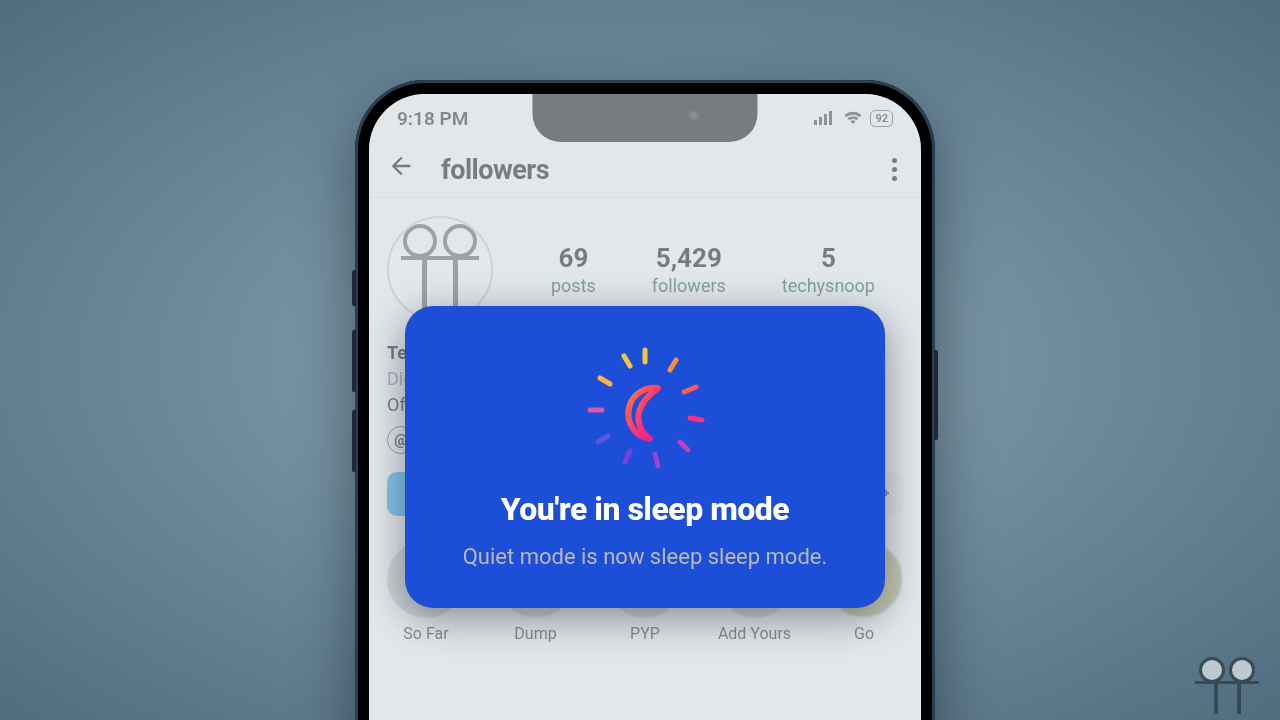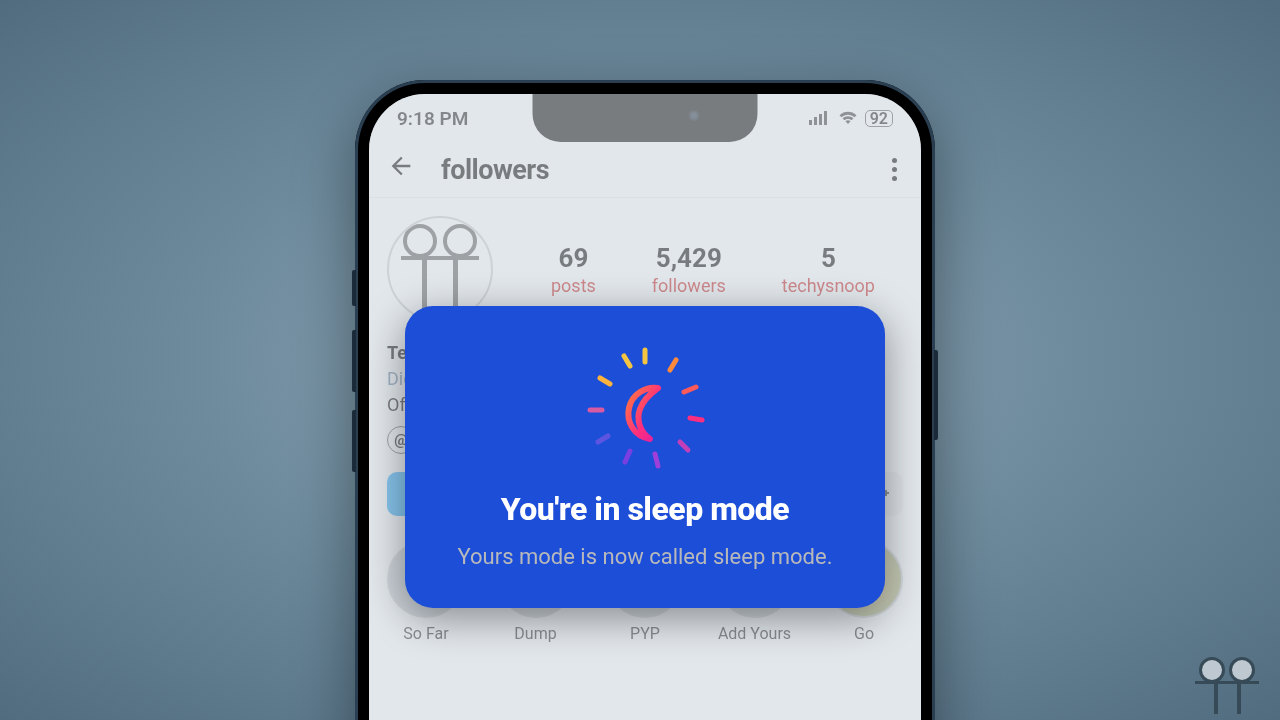--- a/index.html
+++ b/index.html
@@ -74,21 +74,21 @@
     align-items: center;
     padding: 0 28px;
     font-size: 19px;
     font-weight: 600;
     color: #1a1a1a;
   }
   .status-right { display: flex; align-items: center; gap: 7px; }
   .battery-box {
     display: inline-flex; align-items: center;
     border: 1.5px solid #555; border-radius: 5px;
-    padding: 0px 4px; font-size: 16px; font-weight: 600;
+    padding: 0px 4px; font-size: 11px; font-weight: 600;
     height: 17px; line-height: 15px;
   }
 
   .header {
     display: flex;
     align-items: center;
     padding: 10px 18px;
     gap: 26px;
     border-bottom: 1px solid #d8dce0;
   }
@@ -112,21 +112,21 @@
   }
   .avatar-logo { width: 90px; height: 90px; position: relative; display:flex; flex-direction:column; align-items:center; }
   .eyes { display:flex; gap: 6px; }
   .eye { width: 34px; height: 34px; border: 4px solid #555; border-radius:50%; background:#e9edf1; }
   .stems { display:flex; gap: 26px; margin-top:0; }
   .stem { width: 5px; height: 40px; background:#555; }
   .stembar { width: 90px; height:5px; background:#555; margin-top:-2px;}
 
   .stats { display:flex; flex:1; justify-content:space-around; text-align:center; }
   .stat-num { font-size: 26px; font-weight:700; color:#000; }
-  .stat-label { font-size: 18px; color:#b91c1c; margin-top:2px;}
+  .stat-label { font-size: 18px; color:#14532d; margin-top:2px;}
 
   .bio { padding: 10px 18px 0 18px; font-size:18px; line-height:1.45; }
   .bio .name { font-weight:700; }
   .bio .category { color:#5a7a99; }
 
   .badge-row { padding: 8px 18px; display:flex; align-items:center; gap:10px; }
   .badge-circle { width:28px; height:28px; border:1.5px solid #555; border-radius:50%; display:flex;align-items:center;justify-content:center; font-size:15px; font-weight:700;}
 
   .button-row { padding: 10px 18px; display:flex; gap:8px; }
   .follow-btn { background:#1ea1f2; color:#fff; border-radius:10px; padding:12px 20px; font-weight:700; font-size:17px; width: 100px;}
@@ -316,21 +316,21 @@
             <line x1="18" y1="100" x2="28" y2="94" stroke="#5d55e0"></line>
             <line x1="10" y1="68" x2="22" y2="68" stroke="#d85aa0"></line>
             <line x1="20" y1="36" x2="30" y2="42" stroke="#ffb33c"></line>
             <line x1="44" y1="14" x2="50" y2="24" stroke="#f5c542"></line>
           </g>
 
           <path d="M78 46 C66 44 52 52 49 66 C46 80 54 94 70 97 C60 90 56 78 60 67 C64 56 74 49 78 46 Z" fill="none" stroke="url(#moonGrad)" stroke-width="6" stroke-linecap="round" stroke-linejoin="round"></path>
         </svg>
       </div>
       <div class="modal-title">You're in sleep mode</div>
-      <div class="modal-sub">Yours mode is now called sleep mode.</div>
+      <div class="modal-sub">Quiet mode is now sleep sleep mode.</div>
     </div>
 
   </div>
 </div>
 
 <div class="watermark">
   <div style="display:flex;flex-direction:column;align-items:center;">
     <div class="eyes">
         <div class="eye"></div>
         <div class="eye"></div>

